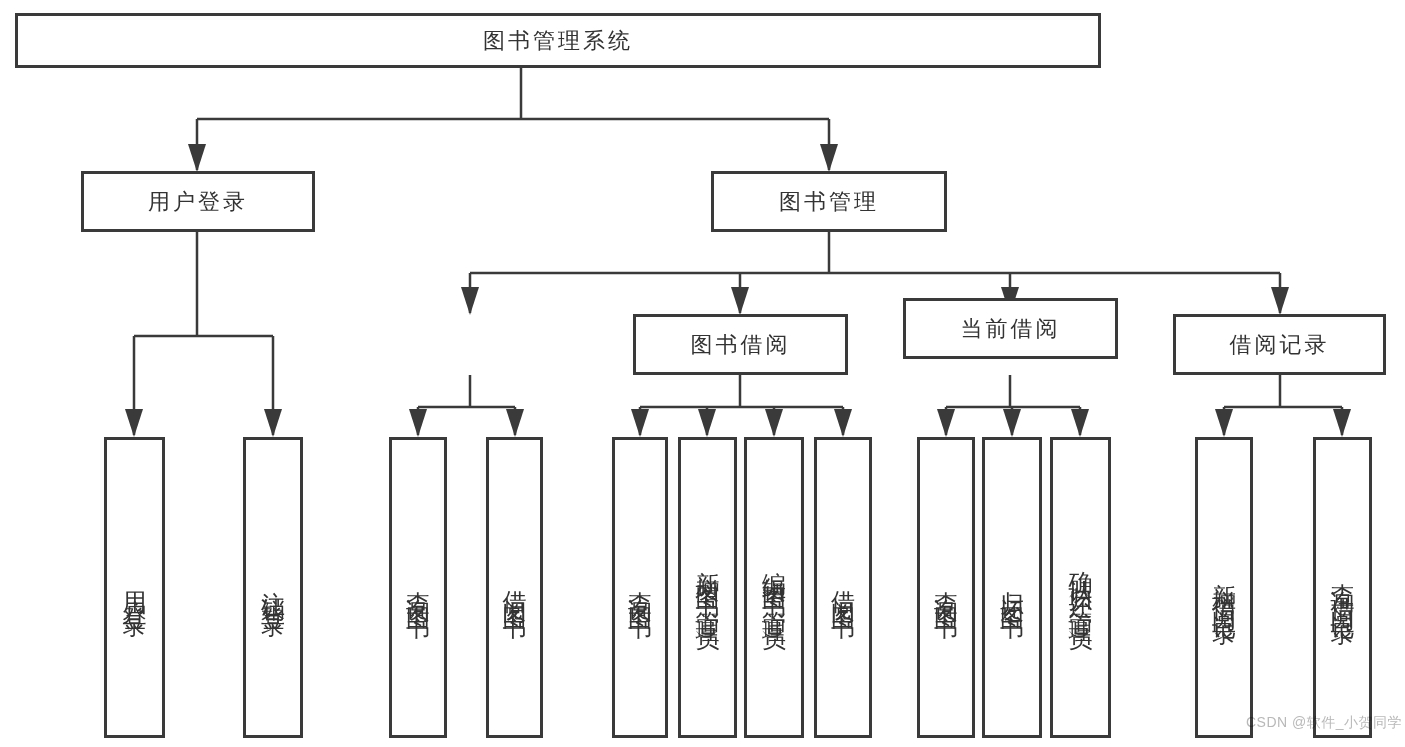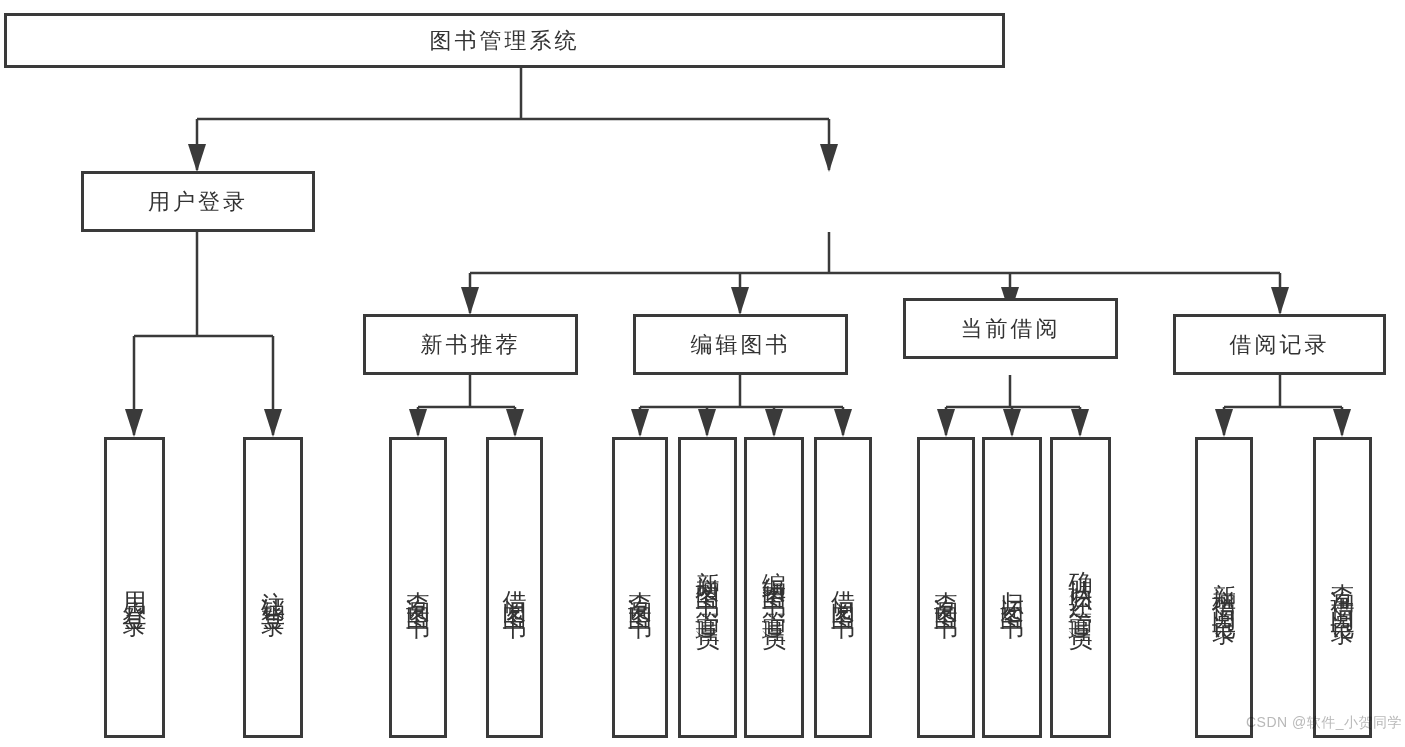--- a/index.html
+++ b/index.html
@@ -72,33 +72,33 @@
       <polygon points="765,409 783,409 774,437"></polygon>
       <polygon points="834,409 852,409 843,437"></polygon>
       <polygon points="937,409 955,409 946,437"></polygon>
       <polygon points="1003,409 1021,409 1012,437"></polygon>
       <polygon points="1071,409 1089,409 1080,437"></polygon>
       <polygon points="1215,409 1233,409 1224,437"></polygon>
       <polygon points="1333,409 1351,409 1342,437"></polygon>
     </g>
   </svg>
 
-  <div class="hbox" style="left:4px;top:13px;width:1001px;height:55px">
+  <div class="hbox" style="left:15px;top:13px;width:1086px;height:55px">
     <span>图书管理系统</span>
   </div>
 
   <div class="hbox" style="left:81px;top:171px;width:234px;height:61px">
     <span>用户登录</span>
   </div>
+  <div class="hbox" style="left:711px;top:171px;width:236px;height:61px">
+    <span>图书管理</span>
+  </div>
 
-  <div class="hbox" style="left:363px;top:314px;width:215px;height:61px">
-    <span>新书推荐</span>
-  </div>
   <div class="hbox" style="left:633px;top:314px;width:215px;height:61px">
-    <span>编辑图书</span>
+    <span>图书借阅</span>
   </div>
   <div class="hbox" style="left:903px;top:298px;width:215px;height:61px">
     <span>当前借阅</span>
   </div>
   <div class="hbox" style="left:1173px;top:314px;width:213px;height:61px">
     <span>借阅记录</span>
   </div>
 
   <div class="vbox" style="left:104px;width:61px">
     <span class="vtext">用户登录</span>

